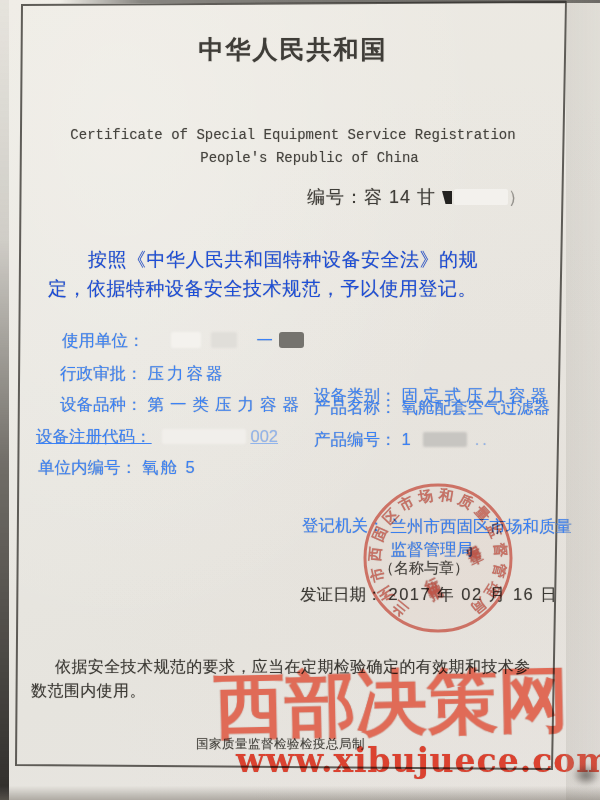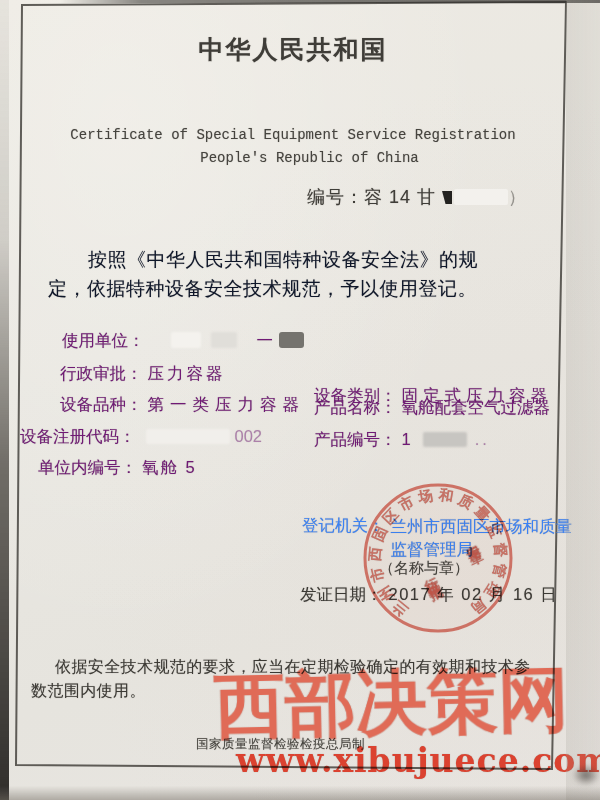--- a/index.html
+++ b/index.html
@@ -40,32 +40,32 @@
   .t-en2 { top:150px;padding-left:33px; }
 
   .serial { left:307px; top:185px; font-size:18px; letter-spacing:1px; white-space:nowrap; }
   .wedge { display:inline-block; width:10px; height:13px; background:#232220; vertical-align:-1px;
            clip-path:polygon(0 0, 100% 0, 100% 100%, 35% 100%); margin-left:6px; }
   .patch-light { display:inline-block; width:54px; height:16px; background:#f3f1ed; border-radius:2px;
            vertical-align:-2px; margin-left:2px; filter:blur(.6px); }
   .faint { opacity:.5; filter:blur(.4px); }
 
   .intro { left:48px; top:245px; width:446px; font-size:19px; line-height:29px;
-           text-indent:40px; letter-spacing:.5px; color:#0f172a; }
+           text-indent:40px; letter-spacing:.5px; color:#1d4ed8; }
 
-  .cell { white-space:nowrap; font-size:16.5px; color:#701a75; }
+  .cell { white-space:nowrap; font-size:16.5px; color:#3b82f6; }
   .cell .val { margin-left:5px; }
   .sp2 { letter-spacing:2px; } .sp3 { letter-spacing:3px; }
   .sp5 { letter-spacing:5px; } .sp6 { letter-spacing:6px; }
   .f-use-unit   { left:62px;  top:330px; }
   .f-kind       { left:60px;  top:363px; }
   .f-category   { left:314px; top:366px;margin-top:19px; }
   .f-variety    { left:60px;  top:394px; }
   .f-product-nm { left:314px; top:397px; }
-  .f-reg-code   { left:20px;  top:426px; }
+  .f-reg-code   { left:36px;  top:426px;text-decoration:underline; }
   .f-product-no { left:314px; top:429px; }
   .f-internal   { left:38px;  top:457px; }
 
   .blur-wide { display:inline-block; width:84px; height:15px; background:#f1efeb; border-radius:2px;
                vertical-align:-2px; margin-left:10px; filter:blur(1px); }
   .blur-mid  { display:inline-block; width:30px; height:16px; background:#f4f2ee; border-radius:2px;
                vertical-align:-2px; margin-left:26px; filter:blur(1px); }
   .blur-mid2 { display:inline-block; width:26px; height:16px; background:#e0ded9; border-radius:2px;
                vertical-align:-2px; margin-left:10px; filter:blur(1px); }
   .blur-dark { display:inline-block; width:25px; height:16px; background:#75736e; border-radius:3px;

